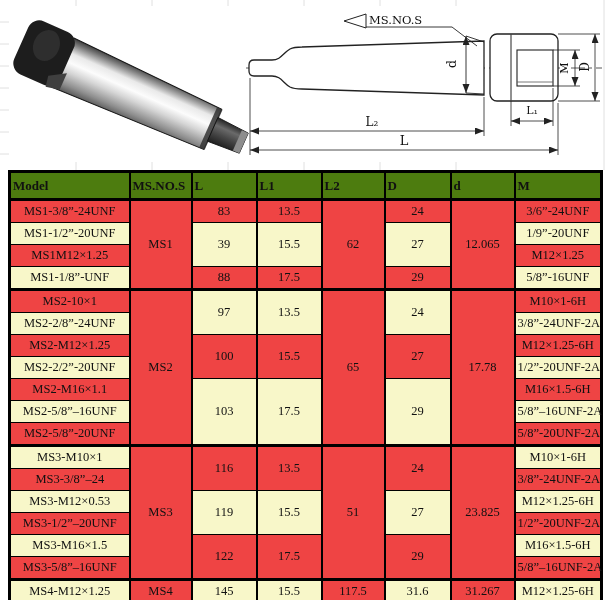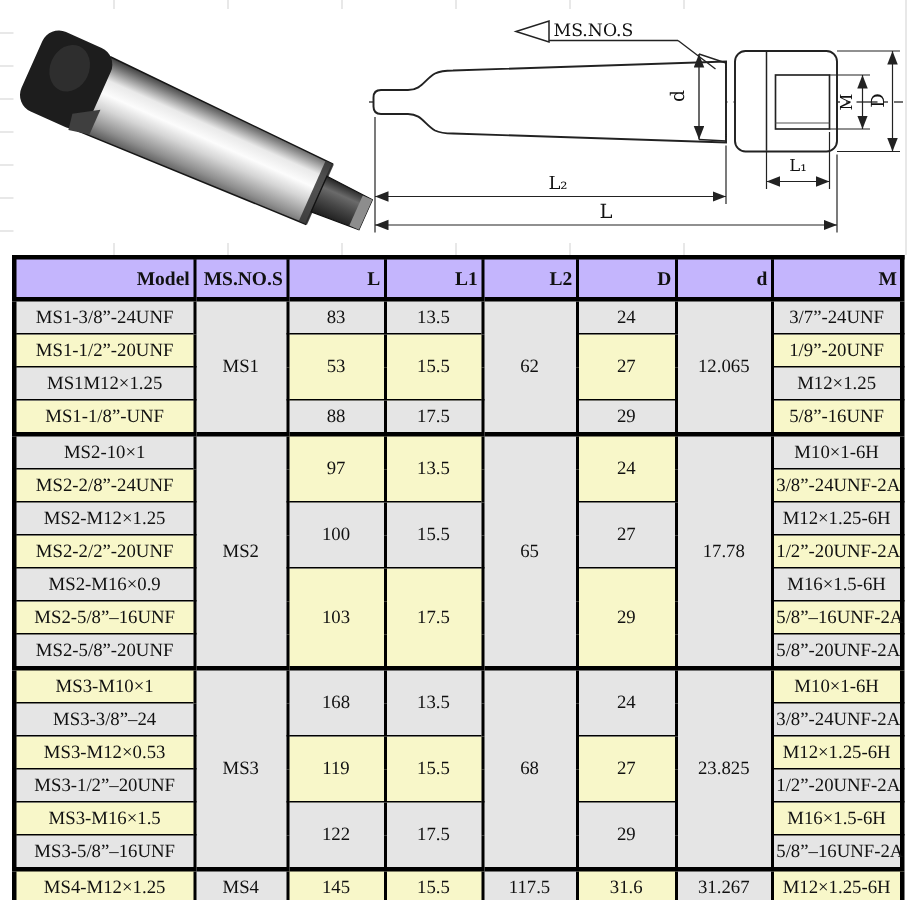--- a/index.html
+++ b/index.html
@@ -10,43 +10,43 @@
   }
   .banner{width:608px;height:170px;position:relative;}
   table.spec{
     border-collapse:collapse;
     table-layout:fixed;
     margin-left:8px;
     width:592px;
     border:3px solid #000;
   }
   table.spec th{
-    background:#c4b5fd;
+    background:#4d7c0f;
     font-weight:bold;
     font-size:13px;
     height:25px;
     border:2px solid #000;
     border-bottom-width:3px;
     padding:0 2px;
-    text-align:right;
+    text-align:left;
   }
   table.spec td{
     font-size:12.5px;
     text-align:center;
     vertical-align:middle;
     height:21px;
     padding:0 2px;
     border:1px solid #000;
     border-left-width:2px;
     border-right-width:2px;
     white-space:nowrap;
   }
   tr.sect td{border-top-width:3px;}
   td.y{background:#f8f7c9;}
-  td.w{background:#e5e5e5;}
+  td.w{background:#ef4444;}
   svg text{font-family:"DejaVu Serif","Liberation Serif",serif;fill:#111;}
 </style>
 </head>
 <body>
 
 <div class="banner">
 <svg width="608" height="170" viewBox="0 0 608 170">
   <defs>
     <marker id="arr" markerUnits="userSpaceOnUse" markerWidth="10" markerHeight="8" refX="9" refY="3.5" orient="auto-start-reverse">
       <path d="M0,0 L9,3.5 L0,7 Z" fill="#222"></path>
@@ -187,25 +187,25 @@
   </thead>
   <tbody>
     <tr>
       <td class="w">MS1-3/8”-24UNF</td>
       <td class="w" rowspan="4">MS1</td>
       <td class="w">83</td>
       <td class="w">13.5</td>
       <td class="w" rowspan="4">62</td>
       <td class="w">24</td>
       <td class="w" rowspan="4">12.065</td>
-      <td class="w">3/7”-24UNF</td>
+      <td class="w">3/6”-24UNF</td>
     </tr>
     <tr>
       <td class="y">MS1-1/2”-20UNF</td>
-      <td class="y" rowspan="2">53</td>
+      <td class="y" rowspan="2">39</td>
       <td class="y" rowspan="2">15.5</td>
       <td class="y" rowspan="2">27</td>
       <td class="y">1/9”-20UNF</td>
     </tr>
     <tr>
       <td class="w">MS1M12×1.25</td>
       <td class="w">M12×1.25</td>
     </tr>
     <tr>
       <td class="y">MS1-1/8”-UNF</td>
@@ -233,40 +233,40 @@
       <td class="w" rowspan="2">100</td>
       <td class="w" rowspan="2">15.5</td>
       <td class="w" rowspan="2">27</td>
       <td class="w">M12×1.25-6H</td>
     </tr>
     <tr>
       <td class="y">MS2-2/2”-20UNF</td>
       <td class="y">1/2”-20UNF-2A</td>
     </tr>
     <tr>
-      <td class="w">MS2-M16×0.9</td>
+      <td class="w">MS2-M16×1.1</td>
       <td class="y" rowspan="3">103</td>
       <td class="y" rowspan="3">17.5</td>
       <td class="y" rowspan="3">29</td>
       <td class="w">M16×1.5-6H</td>
     </tr>
     <tr>
       <td class="y">MS2-5/8”–16UNF</td>
       <td class="y">5/8”–16UNF-2A</td>
     </tr>
     <tr>
       <td class="w">MS2-5/8”-20UNF</td>
       <td class="w">5/8”-20UNF-2A</td>
     </tr>
     <tr class="sect">
       <td class="y">MS3-M10×1</td>
       <td class="w" rowspan="6">MS3</td>
-      <td class="w" rowspan="2">168</td>
+      <td class="w" rowspan="2">116</td>
       <td class="w" rowspan="2">13.5</td>
-      <td class="w" rowspan="6">68</td>
+      <td class="w" rowspan="6">51</td>
       <td class="w" rowspan="2">24</td>
       <td class="w" rowspan="6">23.825</td>
       <td class="y">M10×1-6H</td>
     </tr>
     <tr>
       <td class="w">MS3-3/8”–24</td>
       <td class="w">3/8”-24UNF-2A</td>
     </tr>
     <tr>
       <td class="y">MS3-M12×0.53</td>

